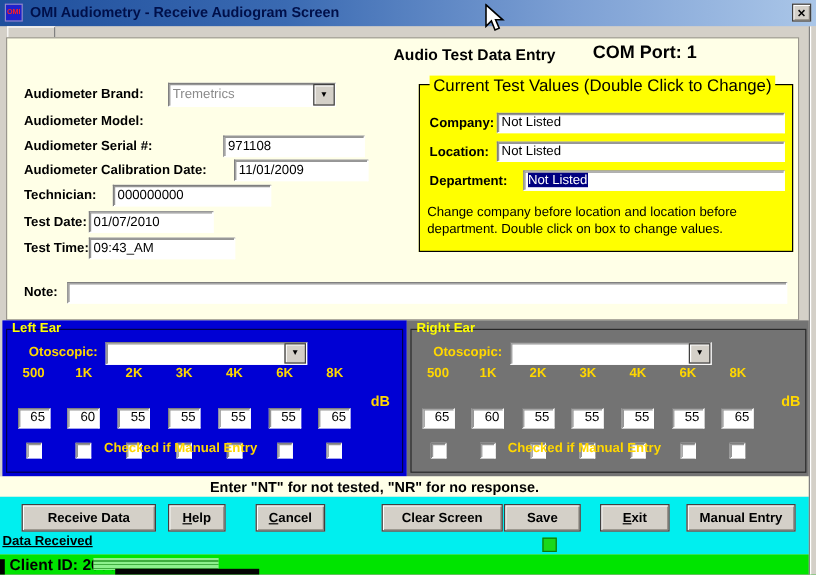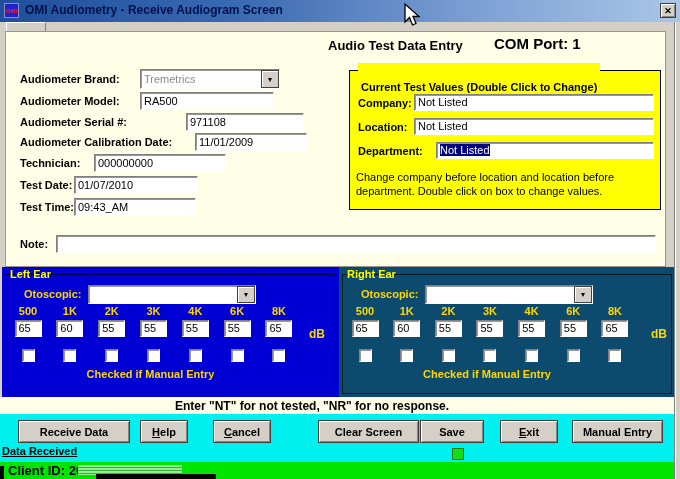--- a/index.html
+++ b/index.html
@@ -30,38 +30,38 @@
   .combo{position:absolute;background:#fff;border:1px solid;border-color:#808080 #fff #fff #808080;
     box-shadow:inset 1px 1px 0 rgba(64,64,64,.55);box-sizing:border-box;display:flex;align-items:center;}
   .combo .ctext{flex:1;font-size:11px;padding:0 3px;white-space:nowrap;overflow:hidden;}
   .combo .carrow{width:16px;align-self:stretch;background:#D4D0C8;border:1px solid #404040;
     box-shadow:inset 1px 1px 0 #fff;font-size:7px;color:#000;display:flex;align-items:center;justify-content:center;}
   .hdr-title{position:absolute;left:322px;top:6px;font-size:13px;font-weight:bold;color:#000;}
   .com-port{position:absolute;left:488px;top:3px;font-size:15px;font-weight:bold;color:#000;}
   
   .yellow-panel{position:absolute;left:343px;top:38px;width:312px;height:140px;background:#FFFF00;
     border:1px solid #000;box-sizing:border-box;}
-  .group-caption{position:absolute;left:8px;top:-8px;background:inherit;padding:18px 3px;
-    font-size:11px;font-weight:bold;white-space:nowrap;}
+  .group-caption{position:absolute;left:8px;top:-8px;background:inherit;padding:0 3px;
+    font-size:14px;font-weight:normal;white-space:nowrap;}
   .hint-text{position:absolute;left:6px;top:100px;width:300px;font-size:11px;color:#000;line-height:1.25;}
   .sel{background:#000080;color:#fff;}
   
   .ear{position:absolute;top:267px;height:130px;box-sizing:border-box;}
   .ear-left{left:2px;width:337px;background:#0000D4;}
-  .ear-right{left:339px;width:336px;background:#0c4a6e;}
+  .ear-right{left:339px;width:336px;background:#737373;}
   .ear-box{position:absolute;left:3px;right:3px;top:7px;bottom:3px;border:1px solid rgba(0,0,0,.65);}
   .ear-caption{position:absolute;left:8px;top:1px;font-size:11px;font-weight:bold;color:#FFFF00;}
   .oto-label{position:absolute;left:22px;top:21px;font-size:11px;font-weight:bold;color:#FFD700;}
   .ear .combo{left:86px;top:18px;width:168px;height:19px;}
   .freq-row{position:absolute;left:10px;right:44px;top:38px;display:flex;justify-content:space-between;}
   .fcol{display:flex;flex-direction:column;align-items:center;width:32px;}
   .flabel{font-size:11px;font-weight:bold;color:#FFD700;height:15px;}
   .fbox{width:27px;height:17px;background:#fff;border:1px solid;border-color:#808080 #fff #fff #808080;
-    box-shadow:inset 1px 1px 0 rgba(64,64,64,.55);font-size:11px;color:#000;text-align:left;
-    padding:1px 3px;box-sizing:border-box;}
+    box-shadow:inset 1px 1px 0 rgba(64,64,64,.55);font-size:11px;color:#000;text-align:right;
+    padding:1px 3px;box-sizing:border-box;margin-top:20px;}
   .cb{width:13px;height:13px;background:#fff;margin-top:12px;border:1px solid;
     border-color:#808080 #fff #fff #808080;box-shadow:inset 1px 1px 0 rgba(64,64,64,.55);box-sizing:border-box;}
   .db-label{position:absolute;top:60px;font-size:12px;font-weight:bold;color:#FFD700;}
   .ear-left .db-label{right:14px;}
   .ear-right .db-label{right:8px;}
   .manual-label{position:absolute;left:0;right:40px;top:101px;text-align:center;
     font-size:11px;font-weight:bold;color:#FFD700;}
   
   .nt-strip{position:absolute;left:0;top:397px;width:680px;height:17px;background:#FFFFE7;}
   .nt-text{position:absolute;left:175px;top:2px;font-size:12px;font-weight:bold;color:#000;white-space:nowrap;}
@@ -102,33 +102,32 @@
     <div class="hdr-title">Audio Test Data Entry</div>
     <div class="com-port">COM Port: 1</div>
 
     <span class="lbl" style="left:14px;top:41px">Audiometer Brand:</span>
     <div class="combo" style="left:134px;top:37px;width:140px;height:20px">
       <span class="ctext" style="color:#8a8a8a">Tremetrics</span>
       <span class="carrow">▼</span>
     </div>
 
     <span class="lbl" style="left:14px;top:63px">Audiometer Model:</span>
-    <input class="tb" style="left: 134px; top: 60px; width: 134px; height: 18px;" value="RA500">
 
     <span class="lbl" style="left:14px;top:84px">Audiometer Serial #:</span>
     <input class="tb" style="left: 139px; top: 81px; width: 118px; height: 18px; margin-left: 41px;" value="971108">
 
     <span class="lbl" style="left:14px;top:104px">Audiometer Calibration Date:</span>
     <input class="tb" style="left: 189px; top: 101px; width: 112px; height: 18px;" value="11/01/2009">
 
     <span class="lbl" style="left:14px;top:125px">Technician:</span>
     <input class="tb" style="left: 88px; top: 122px; width: 132px; height: 18px;" value="000000000">
 
     <span class="lbl" style="left:14px;top:147px">Test Date:</span>
-    <input class="tb" style="left: 68px; top: 144px; width: 124px; height: 18px;" value="01/07/2010">
+    <input class="tb" style="left: 68px; top: 144px; width: 104px; height: 18px;" value="01/07/2010">
 
     <span class="lbl" style="left:14px;top:169px">Test Time:</span>
     <input class="tb" style="left: 68px; top: 166px; width: 122px; height: 18px;" value="09:43_AM">
 
     <span class="lbl" style="left:14px;top:206px">Note:</span>
     <input class="tb" style="left: 50px; top: 203px; width: 600px; height: 18px;" value="">
 
     <div class="yellow-panel">
       <span class="group-caption">Current Test Values (Double Click to Change)</span>
 

